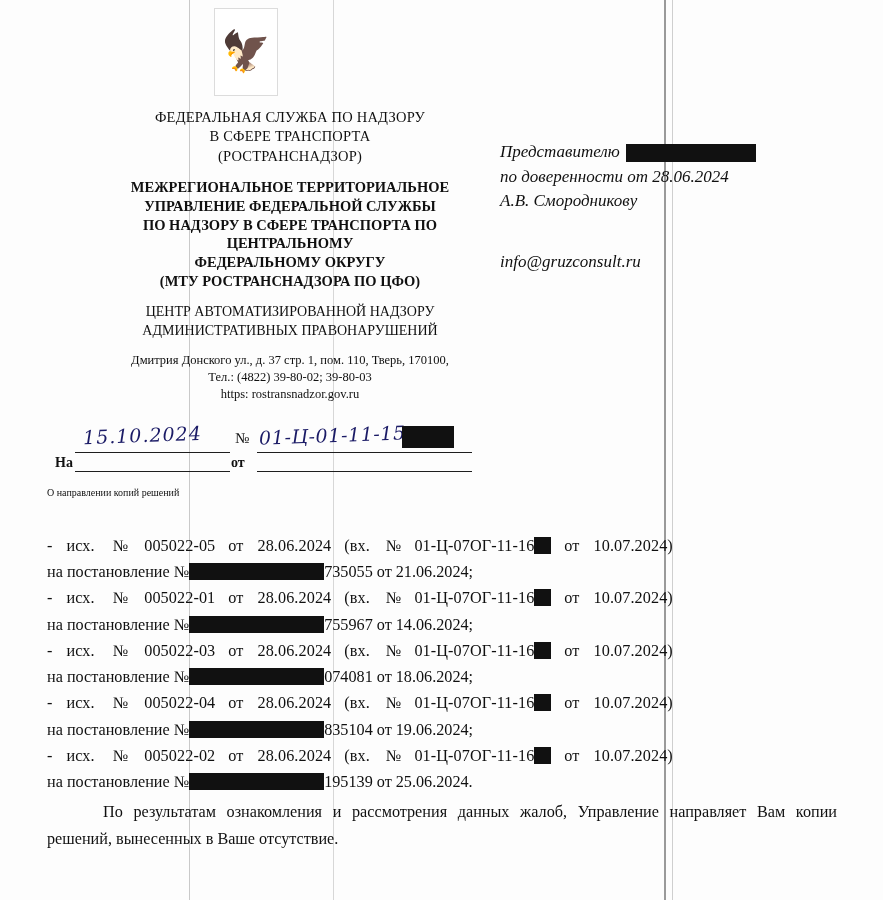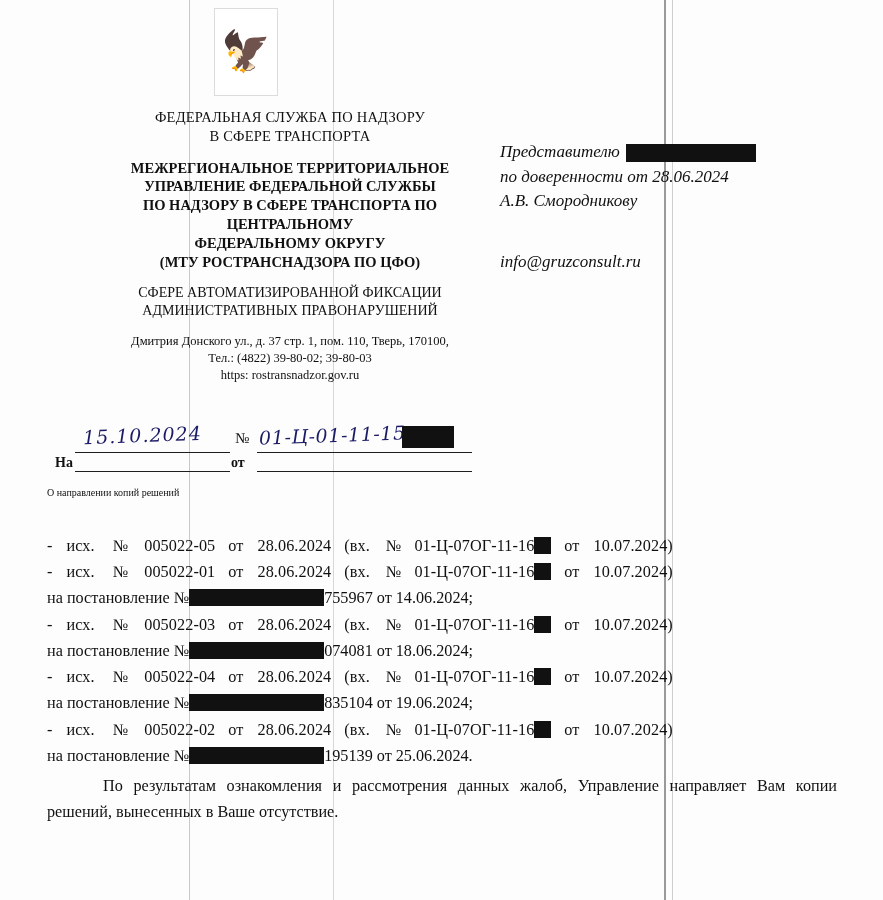--- a/index.html
+++ b/index.html
@@ -226,33 +226,34 @@
   <div class="scanline l4"></div>
 
   <div class="header">
     <div class="emblem-box">
       <div class="emblem">🦅</div>
     </div>
 
     <div class="org-lines">
       <div class="org-line">ФЕДЕРАЛЬНАЯ СЛУЖБА ПО НАДЗОРУ</div>
       <div class="org-line">В СФЕРЕ ТРАНСПОРТА</div>
+      <div class="org-line">(РОСТРАНСНАДЗОР)</div>
 
       <div class="gap-8"></div>
 
       <div class="org-bold">МЕЖРЕГИОНАЛЬНОЕ ТЕРРИТОРИАЛЬНОЕ</div>
       <div class="org-bold">УПРАВЛЕНИЕ ФЕДЕРАЛЬНОЙ СЛУЖБЫ</div>
       <div class="org-bold">ПО НАДЗОРУ В СФЕРЕ ТРАНСПОРТА ПО</div>
       <div class="org-bold">ЦЕНТРАЛЬНОМУ</div>
       <div class="org-bold">ФЕДЕРАЛЬНОМУ ОКРУГУ</div>
       <div class="org-bold">(МТУ РОСТРАНСНАДЗОРА ПО ЦФО)</div>
 
       <div class="gap-8"></div>
 
-      <div class="org-sub">СФЕРЕ АВТОМАТИЗИРОВАННОЙ ФИКСАЦИИ</div>
+      <div class="org-sub">ЦЕНТР АВТОМАТИЗИРОВАННОЙ НАДЗОРУ</div>
       <div class="org-sub">АДМИНИСТРАТИВНЫХ ПРАВОНАРУШЕНИЙ</div>
 
       <div class="gap-8"></div>
 
       <div class="addr">Дмитрия Донского ул., д. 37 стр. 1, пом. 110, Тверь, 170100,</div>
       <div class="addr">Тел.: (4822) 39-80-02; 39-80-03</div>
       <div class="addr">https: rostransnadzor.gov.ru</div>
     </div>
   </div>
 
@@ -281,20 +282,23 @@
     <div>А.В. Смородникову</div>
     <div class="email">info@gruzconsult.ru</div>
   </div>
 
   <div class="body">
 
 
     <div class="itemrow">
       <span>-</span><span class="sp s1"></span><span>исх.</span><span class="sp s2"></span><span>№</span><span class="sp s3"></span><span>005022-05</span><span class="sp s4"></span><span>от</span><span class="sp s5"></span><span>28.06.2024</span><span class="sp s4"></span><span>(вх.</span><span class="sp s3"></span><span>№</span><span class="sp s4"></span><span>01-Ц-07ОГ-11-16</span><span class="redact rd-inline rd-w2"></span><span class="sp s4"></span><span>от</span><span class="sp s5"></span><span>10.07.2024)</span>
     </div>
+    <div class="controw">
+      <span>на постановление №</span><span class="redact rd-inline rd-w3"></span><span>735055</span>&nbsp;<span>от 21.06.2024;</span>
+    </div>
 
     <div class="itemrow">
       <span>-</span><span class="sp s1"></span><span>исх.</span><span class="sp s2"></span><span>№</span><span class="sp s3"></span><span>005022-01</span><span class="sp s4"></span><span>от</span><span class="sp s5"></span><span>28.06.2024</span><span class="sp s4"></span><span>(вх.</span><span class="sp s3"></span><span>№</span><span class="sp s4"></span><span>01-Ц-07ОГ-11-16</span><span class="redact rd-inline rd-w2"></span><span class="sp s4"></span><span>от</span><span class="sp s5"></span><span>10.07.2024)</span>
     </div>
     <div class="controw">
       <span>на постановление №</span><span class="redact rd-inline rd-w3"></span><span>755967</span>&nbsp;<span>от 14.06.2024;</span>
     </div>
 
     <div class="itemrow">
       <span>-</span><span class="sp s1"></span><span>исх.</span><span class="sp s2"></span><span>№</span><span class="sp s3"></span><span>005022-03</span><span class="sp s4"></span><span>от</span><span class="sp s5"></span><span>28.06.2024</span><span class="sp s4"></span><span>(вх.</span><span class="sp s3"></span><span>№</span><span class="sp s4"></span><span>01-Ц-07ОГ-11-16</span><span class="redact rd-inline rd-w2"></span><span class="sp s4"></span><span>от</span><span class="sp s5"></span><span>10.07.2024)</span>

